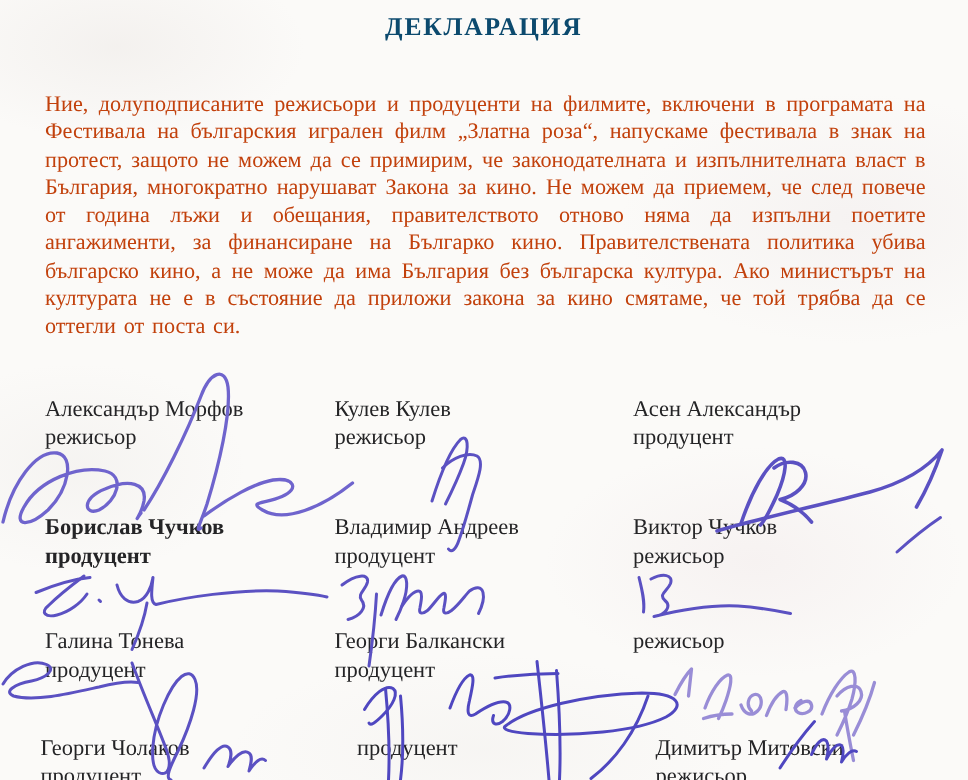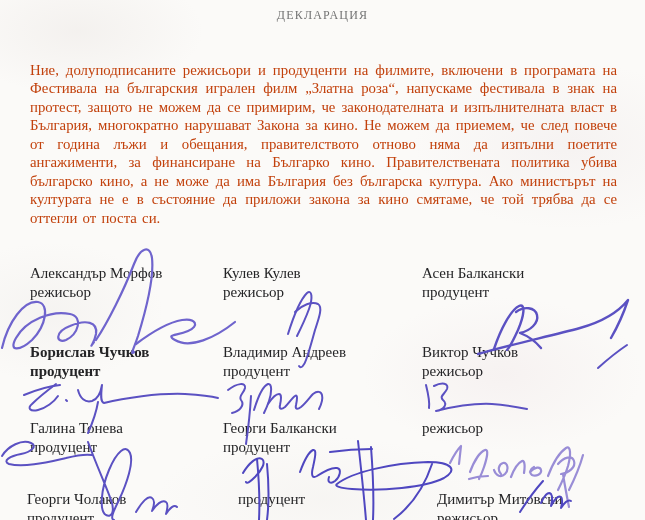--- a/index.html
+++ b/index.html
@@ -16,24 +16,24 @@
       radial-gradient(ellipse 220px 120px at 88% 28%, rgba(215,200,205,0.15), transparent 70%),
       radial-gradient(ellipse 200px 110px at 78% 72%, rgba(225,205,210,0.18), transparent 70%),
       radial-gradient(ellipse 160px 100px at 8% 60%,  rgba(210,205,200,0.14), transparent 70%),
       radial-gradient(ellipse 240px 90px at 50% 96%,  rgba(215,210,205,0.12), transparent 70%);
   }
   .page { position: absolute; inset: 0; }
   .doc-title {
     position: absolute;
     top: 8px; left: 0; right: 0;
     text-align: center;
-    font-size: 12px;
-    font-weight: normal;
+    font-size: 17px;
+    font-weight: bold;
     letter-spacing: 1.2px;
-    color: #737373;
+    color: #0c4a6e;
   }
   .doc-body {
     position: absolute;
     top: 61px; left: 30px;
     width: 587px;
     font-size: 14.8px;
     line-height: 18.45px;
     text-align: justify;
     color: #c2410c;
     word-spacing: 1.5px;
@@ -79,21 +79,21 @@
 
   <div class="sig-block p1">
     <span>Александър Морфов</span>
     <span class="role">режисьор</span>
   </div>
   <div class="sig-block p2">
     <span>Кулев Кулев</span>
     <span class="role">режисьор</span>
   </div>
   <div class="sig-block p3">
-    <span>Асен Балкански</span>
+    <span>Асен Александър</span>
     <span class="role">продуцент</span>
   </div>
   <div class="sig-block p4">
     <span>Борислав Чучков</span>
     <span class="role">продуцент</span>
   </div>
   <div class="sig-block p5">
     <span>Владимир Андреев</span>
     <span class="role">продуцент</span>
   </div>

